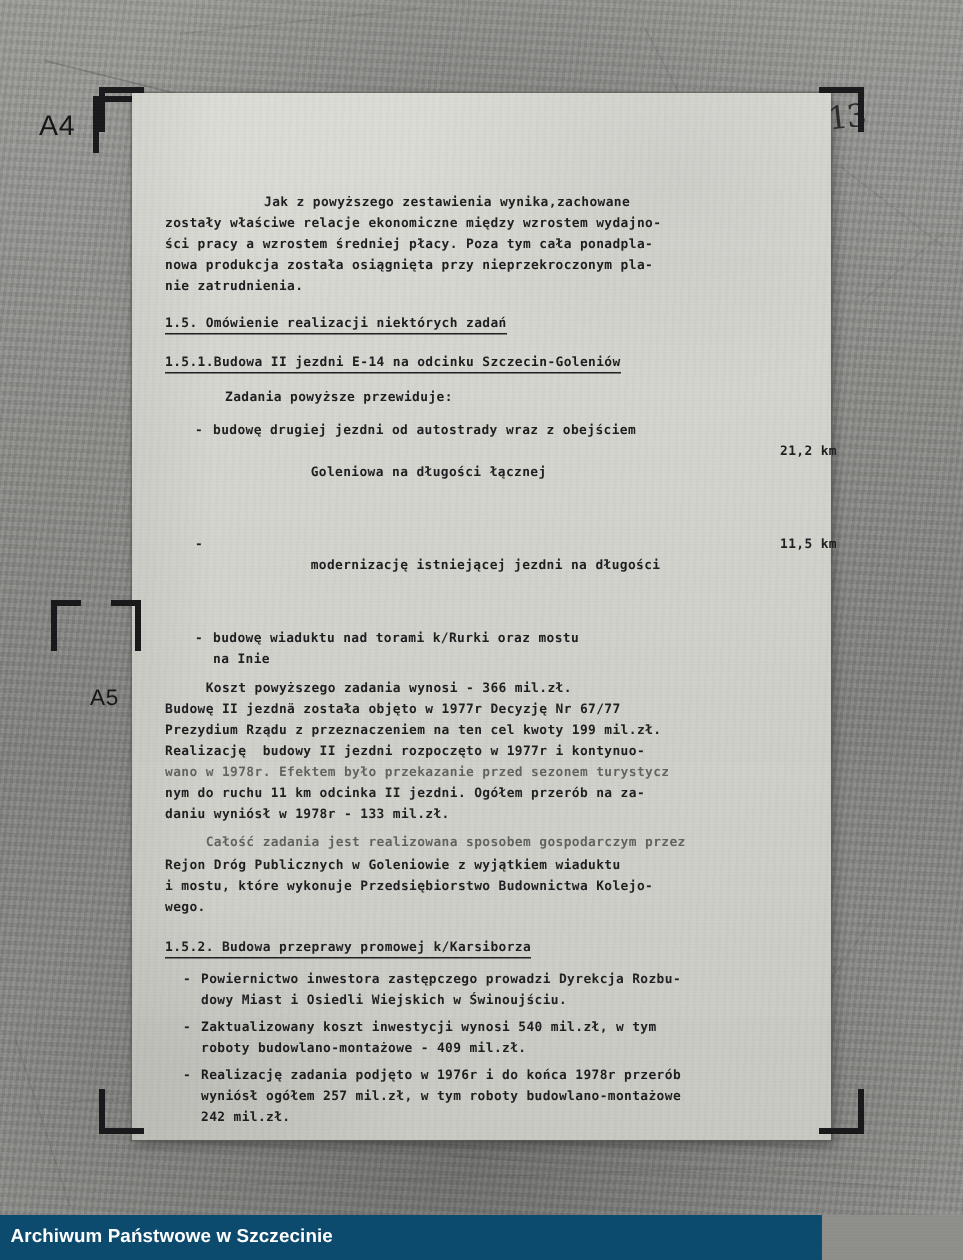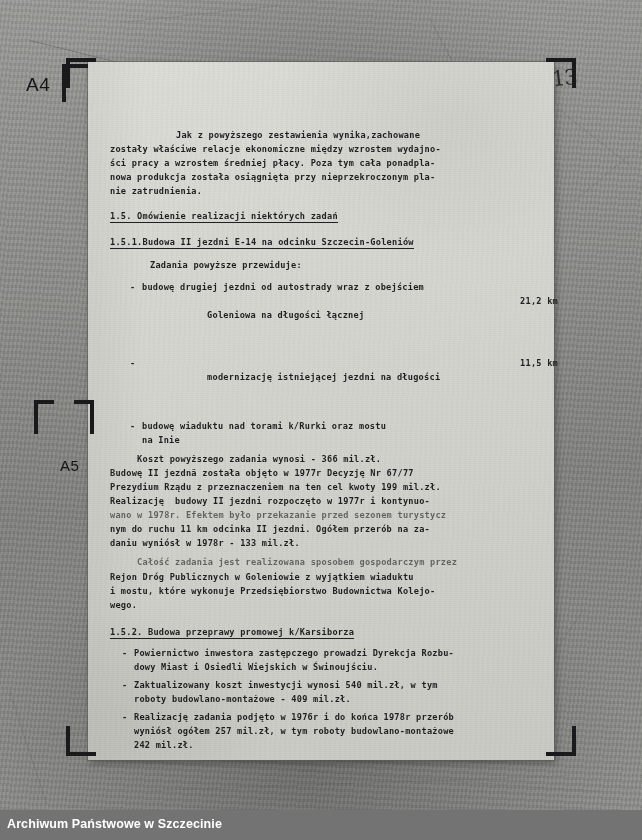--- a/index.html
+++ b/index.html
@@ -106,22 +106,22 @@
   .u{border-bottom:1.5px solid #1e1e20;padding-bottom:1px;}
   .dash-row{display:flex;margin-top:2px;}
   .dash-row .dsh{width:12px;flex:0 0 12px;}
   .dash-row .txt{flex:1;}
   .val{float:right;margin-left:10px;}
   .fade{opacity:.62;}
   .ln{white-space:pre;}
 
   
   #footer{
-    position:absolute;left:0;top:810px;width:642px;height:30px;
-    background:#737373;
+    position:absolute;left:0;top:810px;width:548px;height:30px;
+    background:#0c4a6e;
   }
   #footer span{
     position:absolute;left:7px;top:7px;
     color:#fff;font-size:12.5px;font-weight:bold;
     font-family:"Liberation Sans",sans-serif;letter-spacing:.1px;
   }
 
   
   #grain{
     position:absolute;inset:0;pointer-events:none;opacity:.30;

